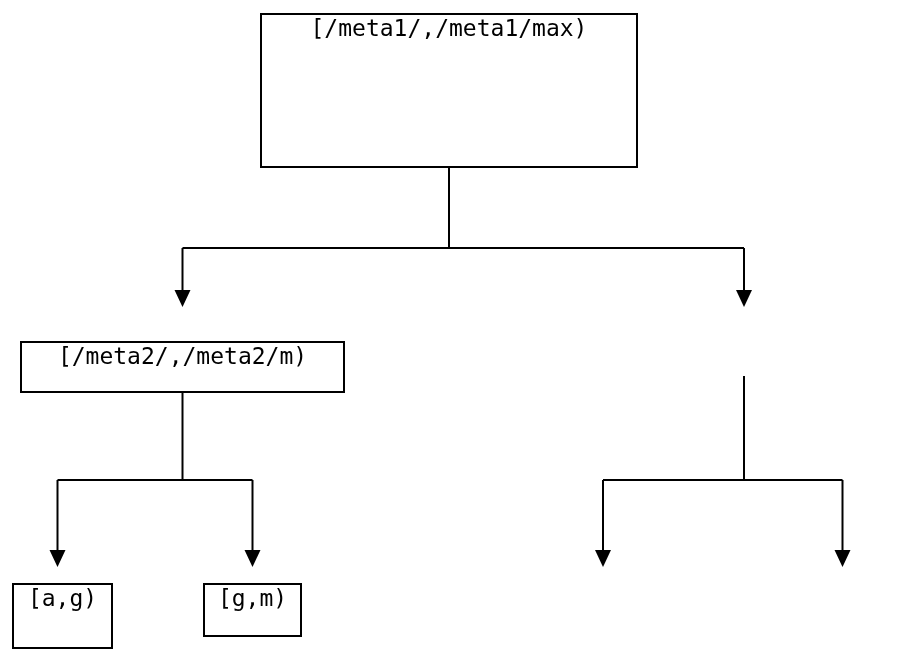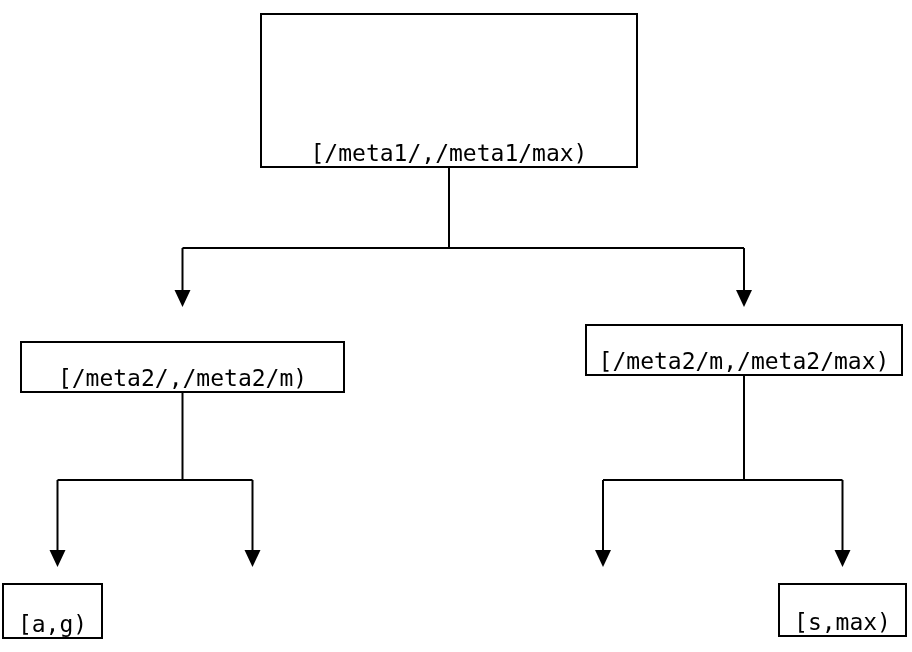--- a/index.html
+++ b/index.html
@@ -30,30 +30,30 @@
   svg.edges polygon {
     fill: #000000;
     stroke: none;
   }
   .node {
     position: absolute;
     box-sizing: border-box;
     border: 2px solid #000000;
     background: #ffffff;
     display: flex;
-    align-items: flex-end;
+    align-items: flex-start;
     justify-content: center;
     font-size: 23px;
     color: #000000;
     white-space: nowrap;
   }
   #node-root      { left: 260px; top: 13px;  width: 378px; height: 155px; }
   #node-left      { left: 20px;  top: 324px; width: 325px; height: 52px; margin-top: 17px; }
   #node-right     { left: 585px; top: 324px; width: 318px; height: 52px; }
-  #node-leaf-ag   { left: 2px;   top: 583px; width: 101px; height: 56px; }
+  #node-leaf-ag   { left: 12px;   top: 583px; width: 101px; height: 66px; }
   #node-leaf-gm   { left: 203px; top: 583px; width: 99px;  height: 54px; }
   #node-leaf-ms   { left: 553px; top: 583px; width: 100px; height: 54px; }
   #node-leaf-smax { left: 778px; top: 583px; width: 129px; height: 54px; }
 </style>
 </head>
 <body>
 
 <div class="canvas">
 
   <svg class="edges" viewBox="0 0 912 652" xmlns="http://www.w3.org/2000/svg">
@@ -87,27 +87,24 @@
   </svg>
 
   <div class="node" id="node-root">
     <span>[/meta1/,/meta1/max)</span>
   </div>
 
   <div class="node" id="node-left">
     <span>[/meta2/,/meta2/m)</span>
   </div>
 
-  <div class="node" id="node-right">
-    <span>[/meta2/m,/meta2/max)</span>
-  </div>
 
   <div class="node" id="node-leaf-ag">
     <span>[a,g)</span>
   </div>
 
+  <div class="node" id="node-leaf-gm">
+    <span>[g,m)</span>
+  </div>
 
 
-  <div class="node" id="node-leaf-smax">
-    <span>[s,max)</span>
-  </div>
 
 </div>
 
 </body></html>

